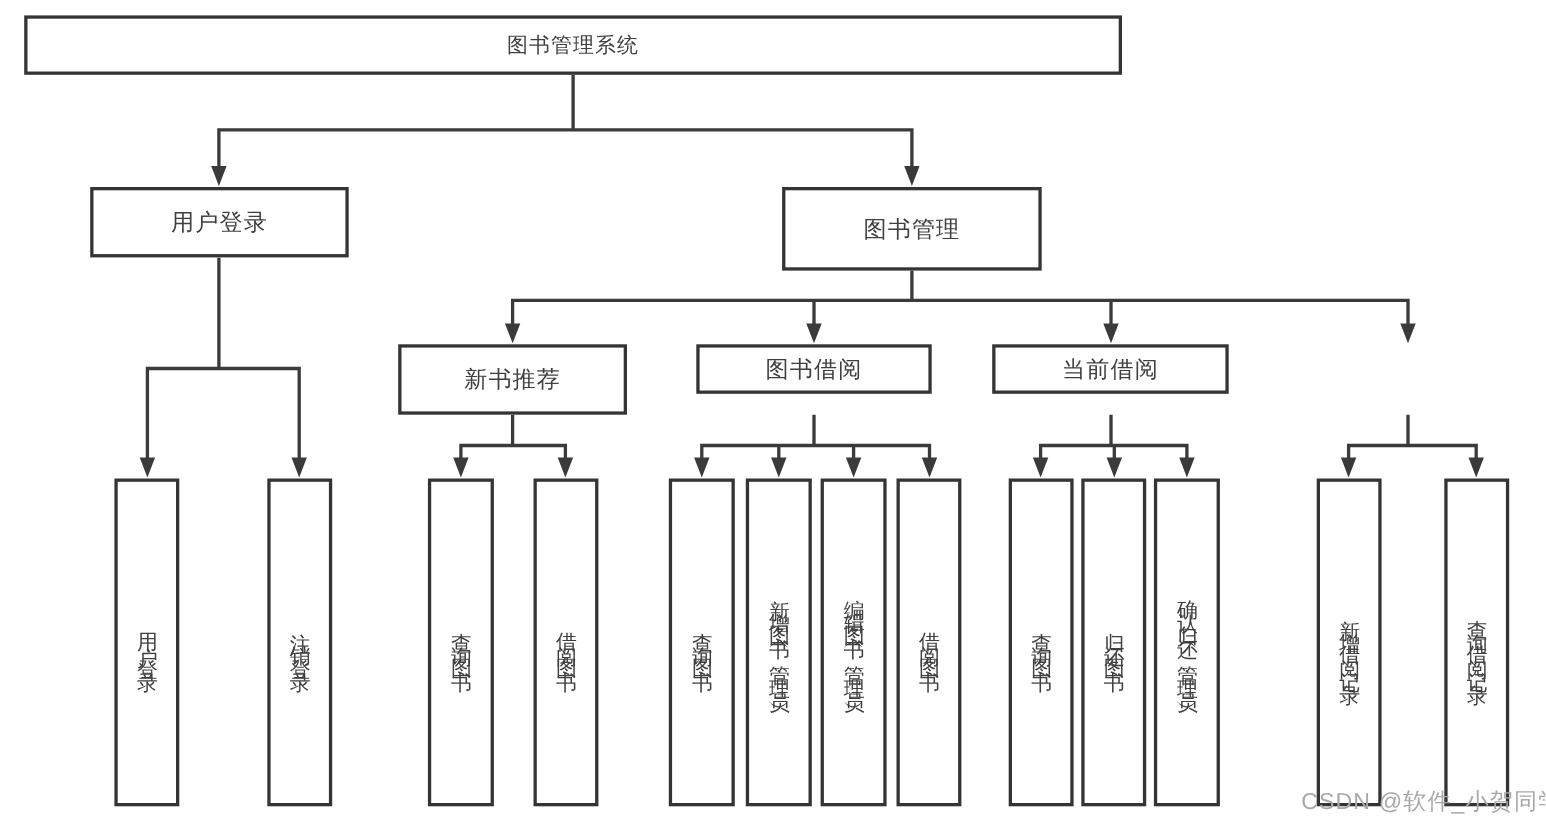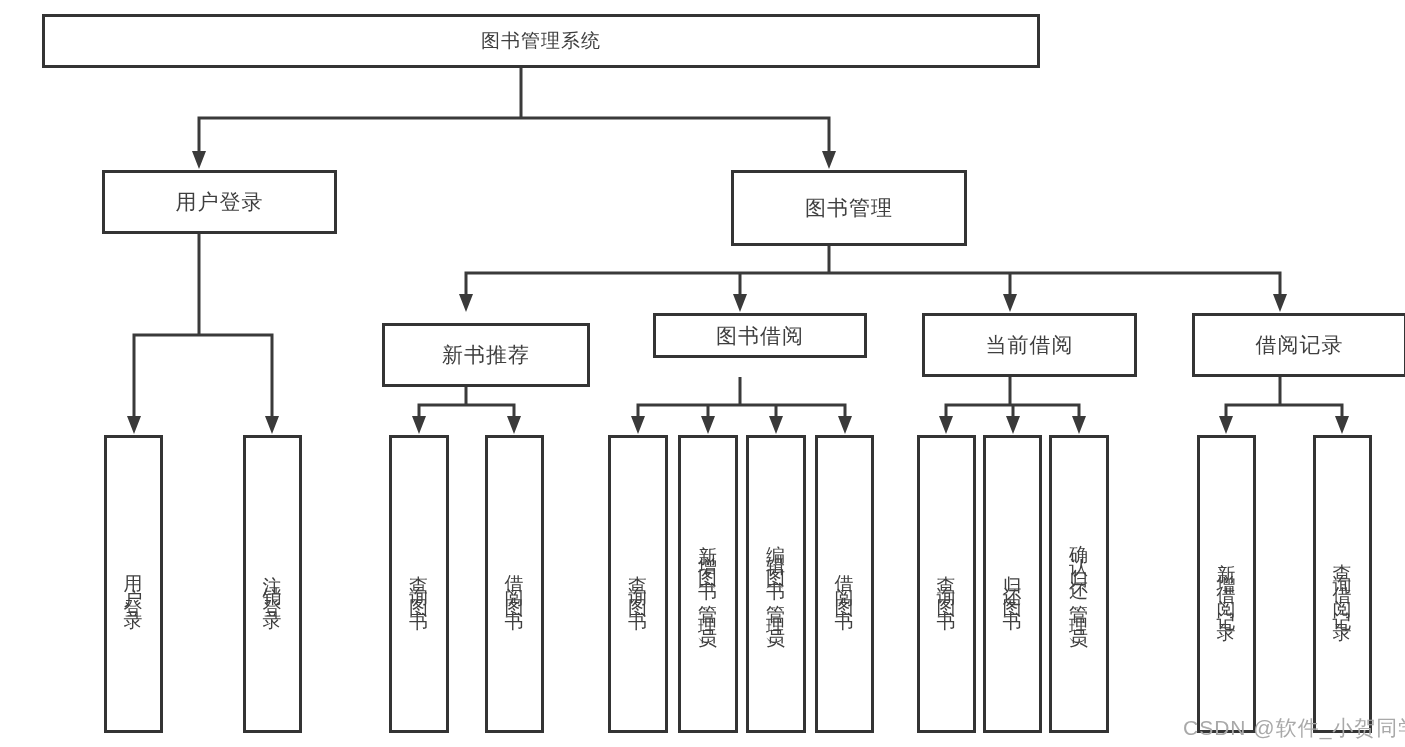--- a/index.html
+++ b/index.html
@@ -15,21 +15,21 @@
   .node {
     position: absolute;
     box-sizing: border-box;
     border: 3px solid #343434;
     background: #ffffff;
     display: flex;
     align-items: center;
     justify-content: center;
     color: #3f3f3f;
   }
-  .hbox { font-size: 21px; letter-spacing: 1px; margin-left: 20px; }
+  .hbox { font-size: 21px; letter-spacing: 1px; }
   .hbox.root { font-size: 19px; }
   .vbox span {
     writing-mode: vertical-rl;
     text-orientation: mixed;
     font-size: 19px;
     letter-spacing: 12px;
     line-height: 1;
     color: #3f3f3f;
     white-space: nowrap;
   }
@@ -90,31 +90,28 @@
     <span>图书管理系统</span>
   </div>
 
   <div class="node hbox" style="left:82px; top:170px; width:235px; height:64px;">
     <span>用户登录</span>
   </div>
   <div class="node hbox" style="left:711px; top:170px; width:236px; height:76px;">
     <span>图书管理</span>
   </div>
 
-  <div class="node hbox" style="left:362px; top:323px; width:208px; height:64px;">
+  <div class="node hbox" style="left:362px; top:313px; width:208px; height:64px;">
     <span>新书推荐</span>
   </div>
   <div class="node hbox" style="left:633px; top:313px; width:214px; height:45px;">
     <span>图书借阅</span>
   </div>
-  <div class="node hbox" style="left:902px; top:313px; width:215px; height:64px;text-align:right;">
+  <div class="node hbox" style="left:902px; top:313px; width:215px; height:45px;text-align:right;">
     <span>当前借阅</span>
-  </div>
-  <div class="node hbox" style="left:1172px; top:313px; width:215px; height:64px;">
-    <span>借阅记录</span>
   </div>
 
   <div class="node vbox" style="left:104px; top:435px; width:59px; height:298px;">
     <span>用户登录</span>
   </div>
   <div class="node vbox" style="left:243px; top:435px; width:59px; height:298px;">
     <span>注销登录</span>
   </div>
 
   <div class="node vbox" style="left:389px; top:435px; width:60px; height:298px;">

